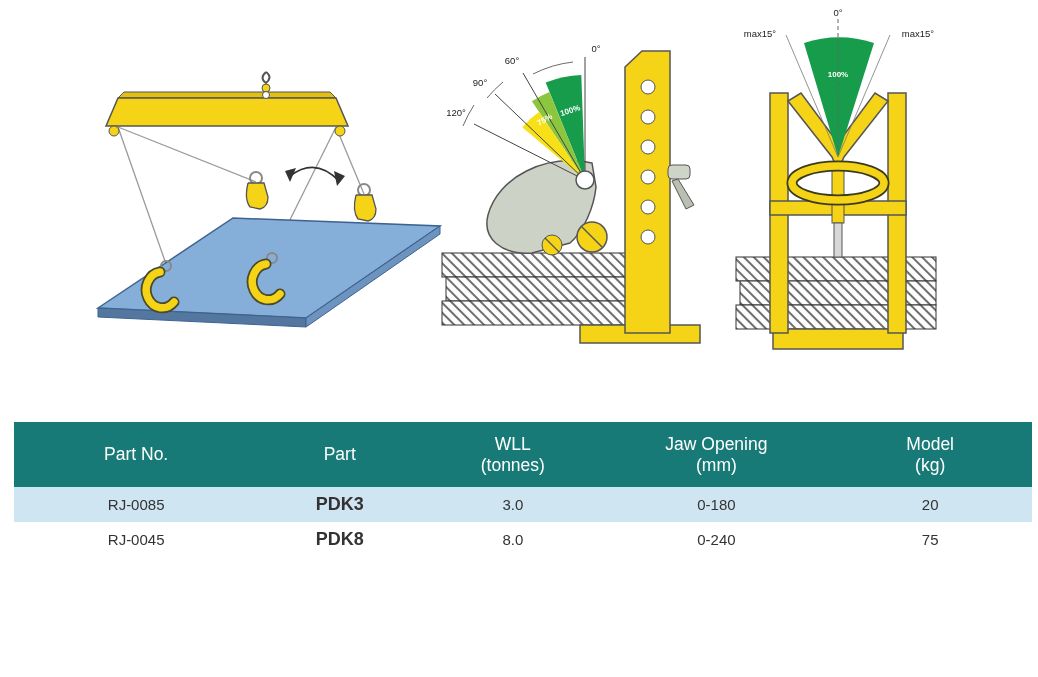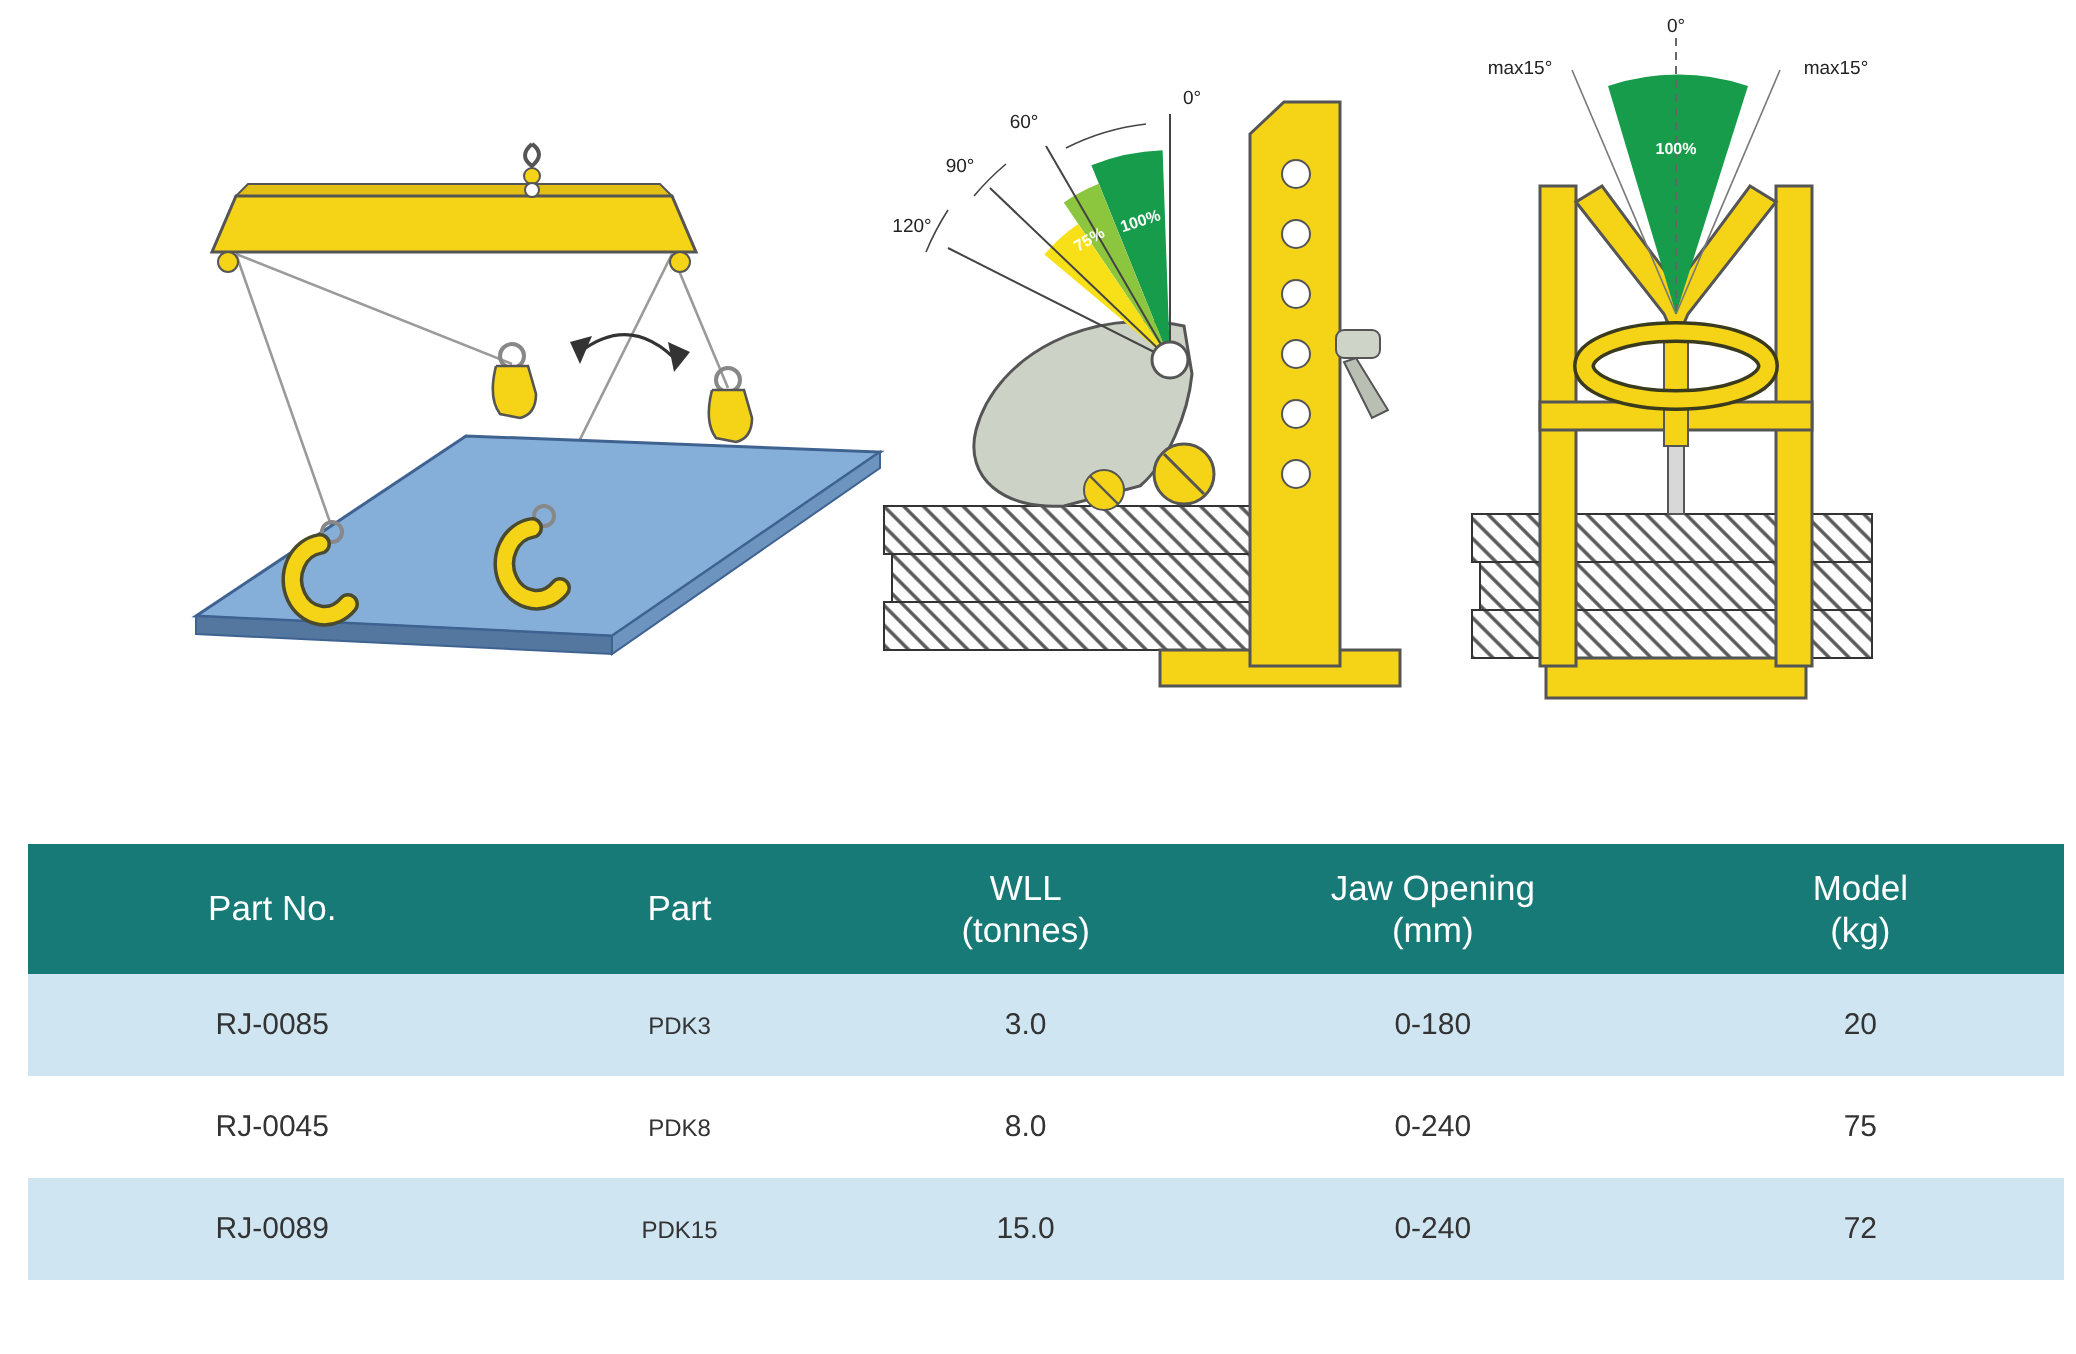--- a/index.html
+++ b/index.html
@@ -19,23 +19,23 @@
   table.spec col.c1 { width:24%; }
   table.spec col.c2 { width:16%; }
   table.spec col.c3 { width:18%; }
   table.spec col.c4 { width:22%; }
   table.spec col.c5 { width:20%; }
   table.spec thead th {
     background:#177a77; color:#fff; font-weight:400; font-size:17.5px;
     height:65px; vertical-align:middle; text-align:center; padding:0; line-height:21px;
   }
   table.spec tbody td {
-    font-size:15px; color:#333; text-align:center; height:51px; padding:0;
+    font-size:15px; color:#333; text-align:center; height:35px; padding:0;
   }
-  table.spec tbody td.model { font-size:12px; }
+  table.spec tbody td.model { font-size:18px;font-weight:bold; }
   table.spec tbody tr.alt { background:#cfe5f2; }
 </style>
 </head>
 <body>
 
 <div class="page">
 
   <svg width="0" height="0" style="position:absolute">
     <defs>
       <pattern id="hatch" width="7" height="7" patternUnits="userSpaceOnUse" patternTransform="rotate(-45)">
@@ -209,23 +209,16 @@
           <td>0-180</td>
           <td>20</td>
         </tr>
         <tr>
           <td>RJ-0045</td>
           <td class="model">PDK8</td>
           <td>8.0</td>
           <td>0-240</td>
           <td>75</td>
         </tr>
-        <tr class="alt">
-          <td>RJ-0089</td>
-          <td class="model">PDK15</td>
-          <td>15.0</td>
-          <td>0-240</td>
-          <td>72</td>
-        </tr>
       </tbody>
     </table>
   </div>
 </div>
 
 </body></html>

